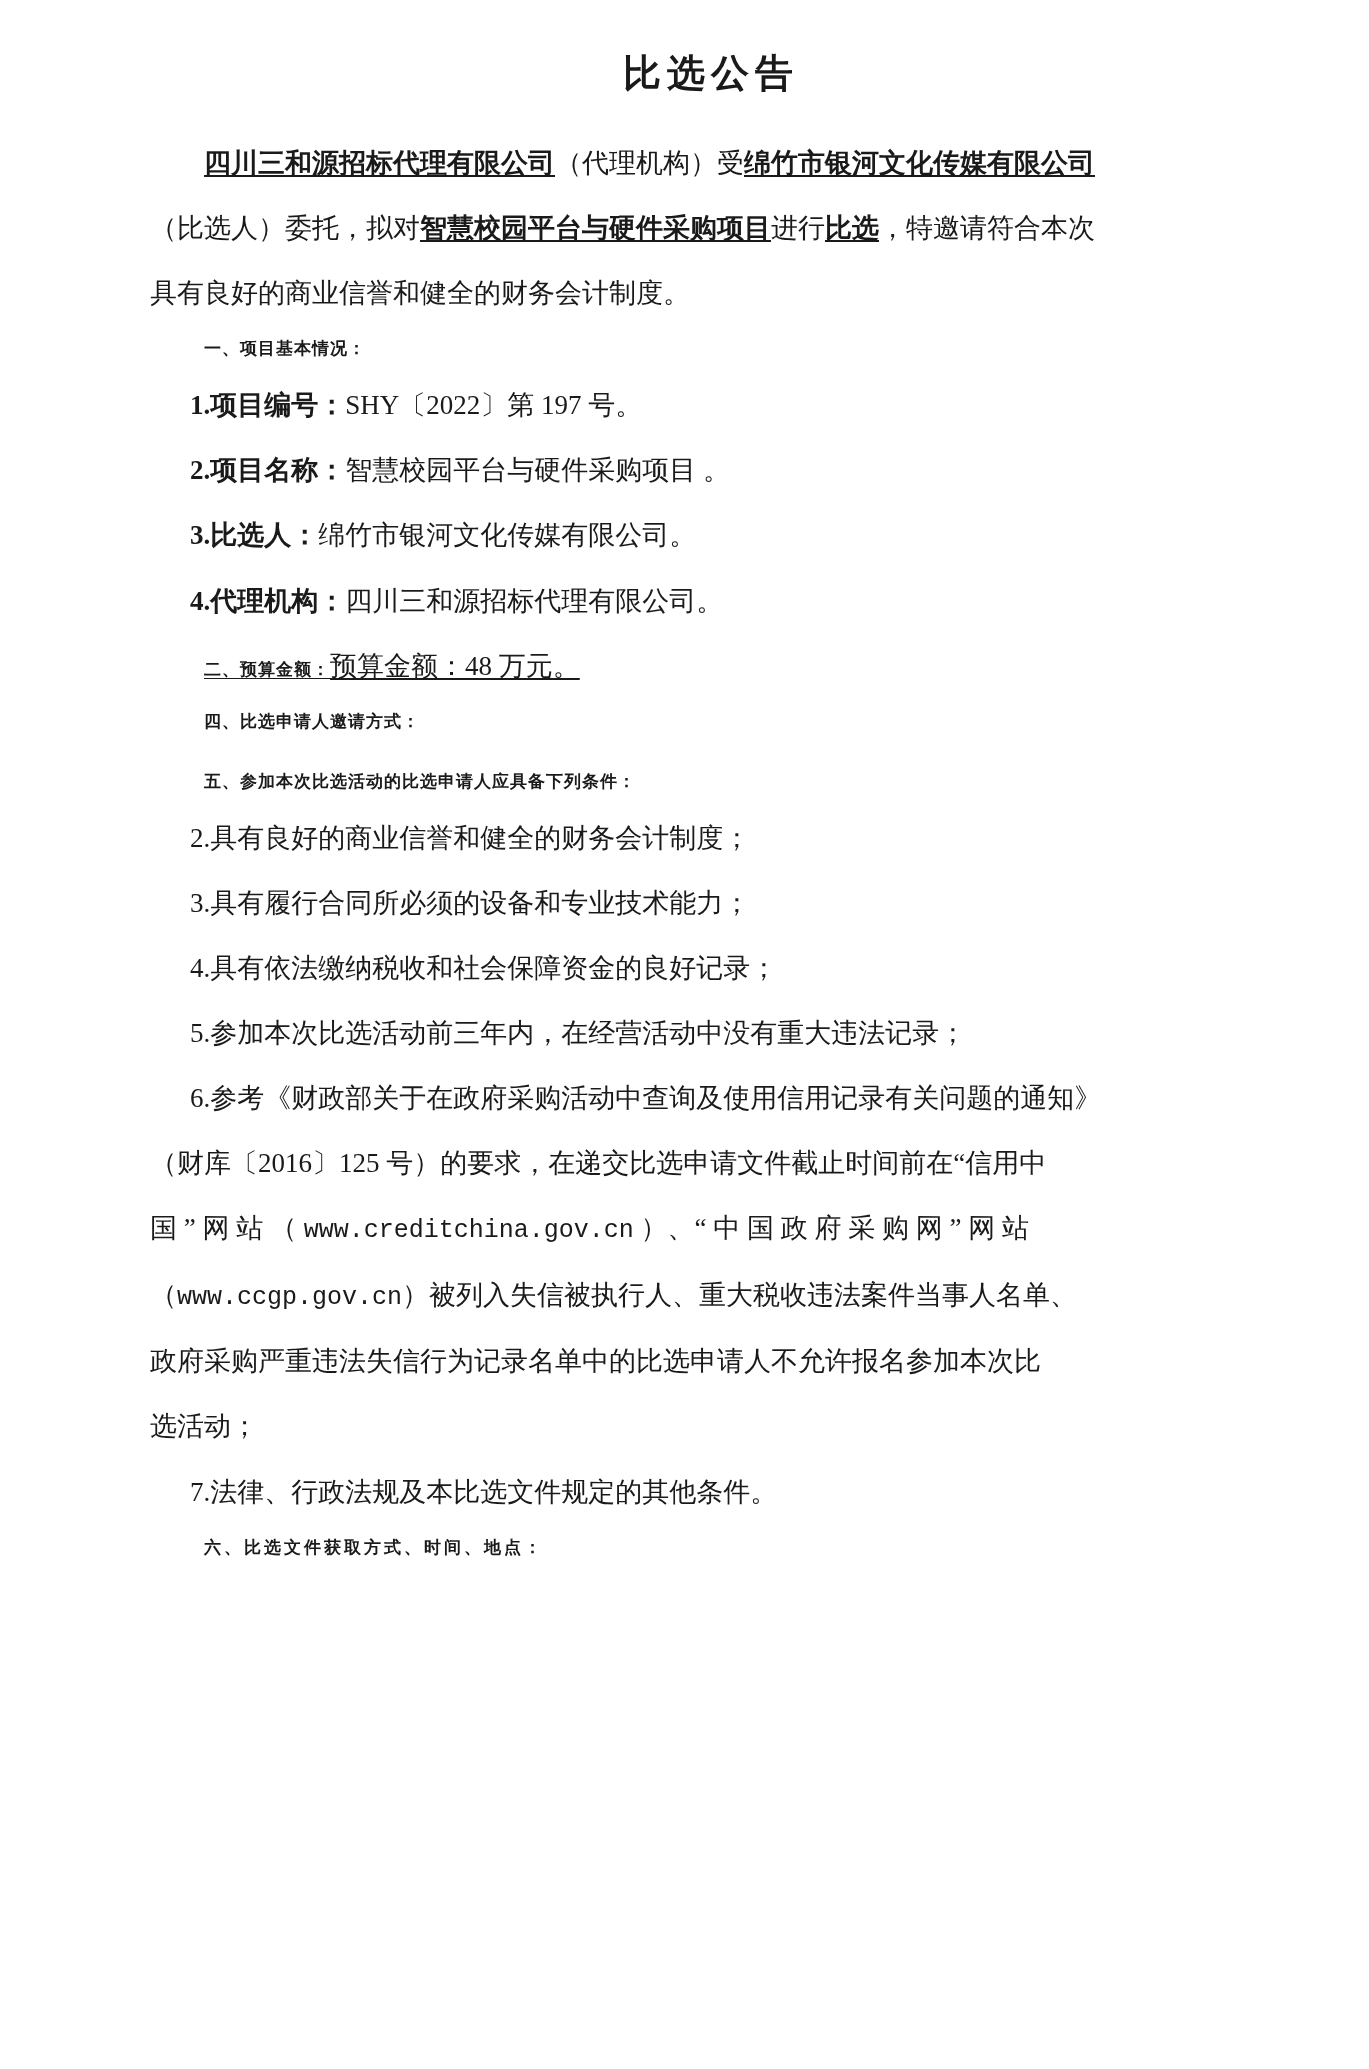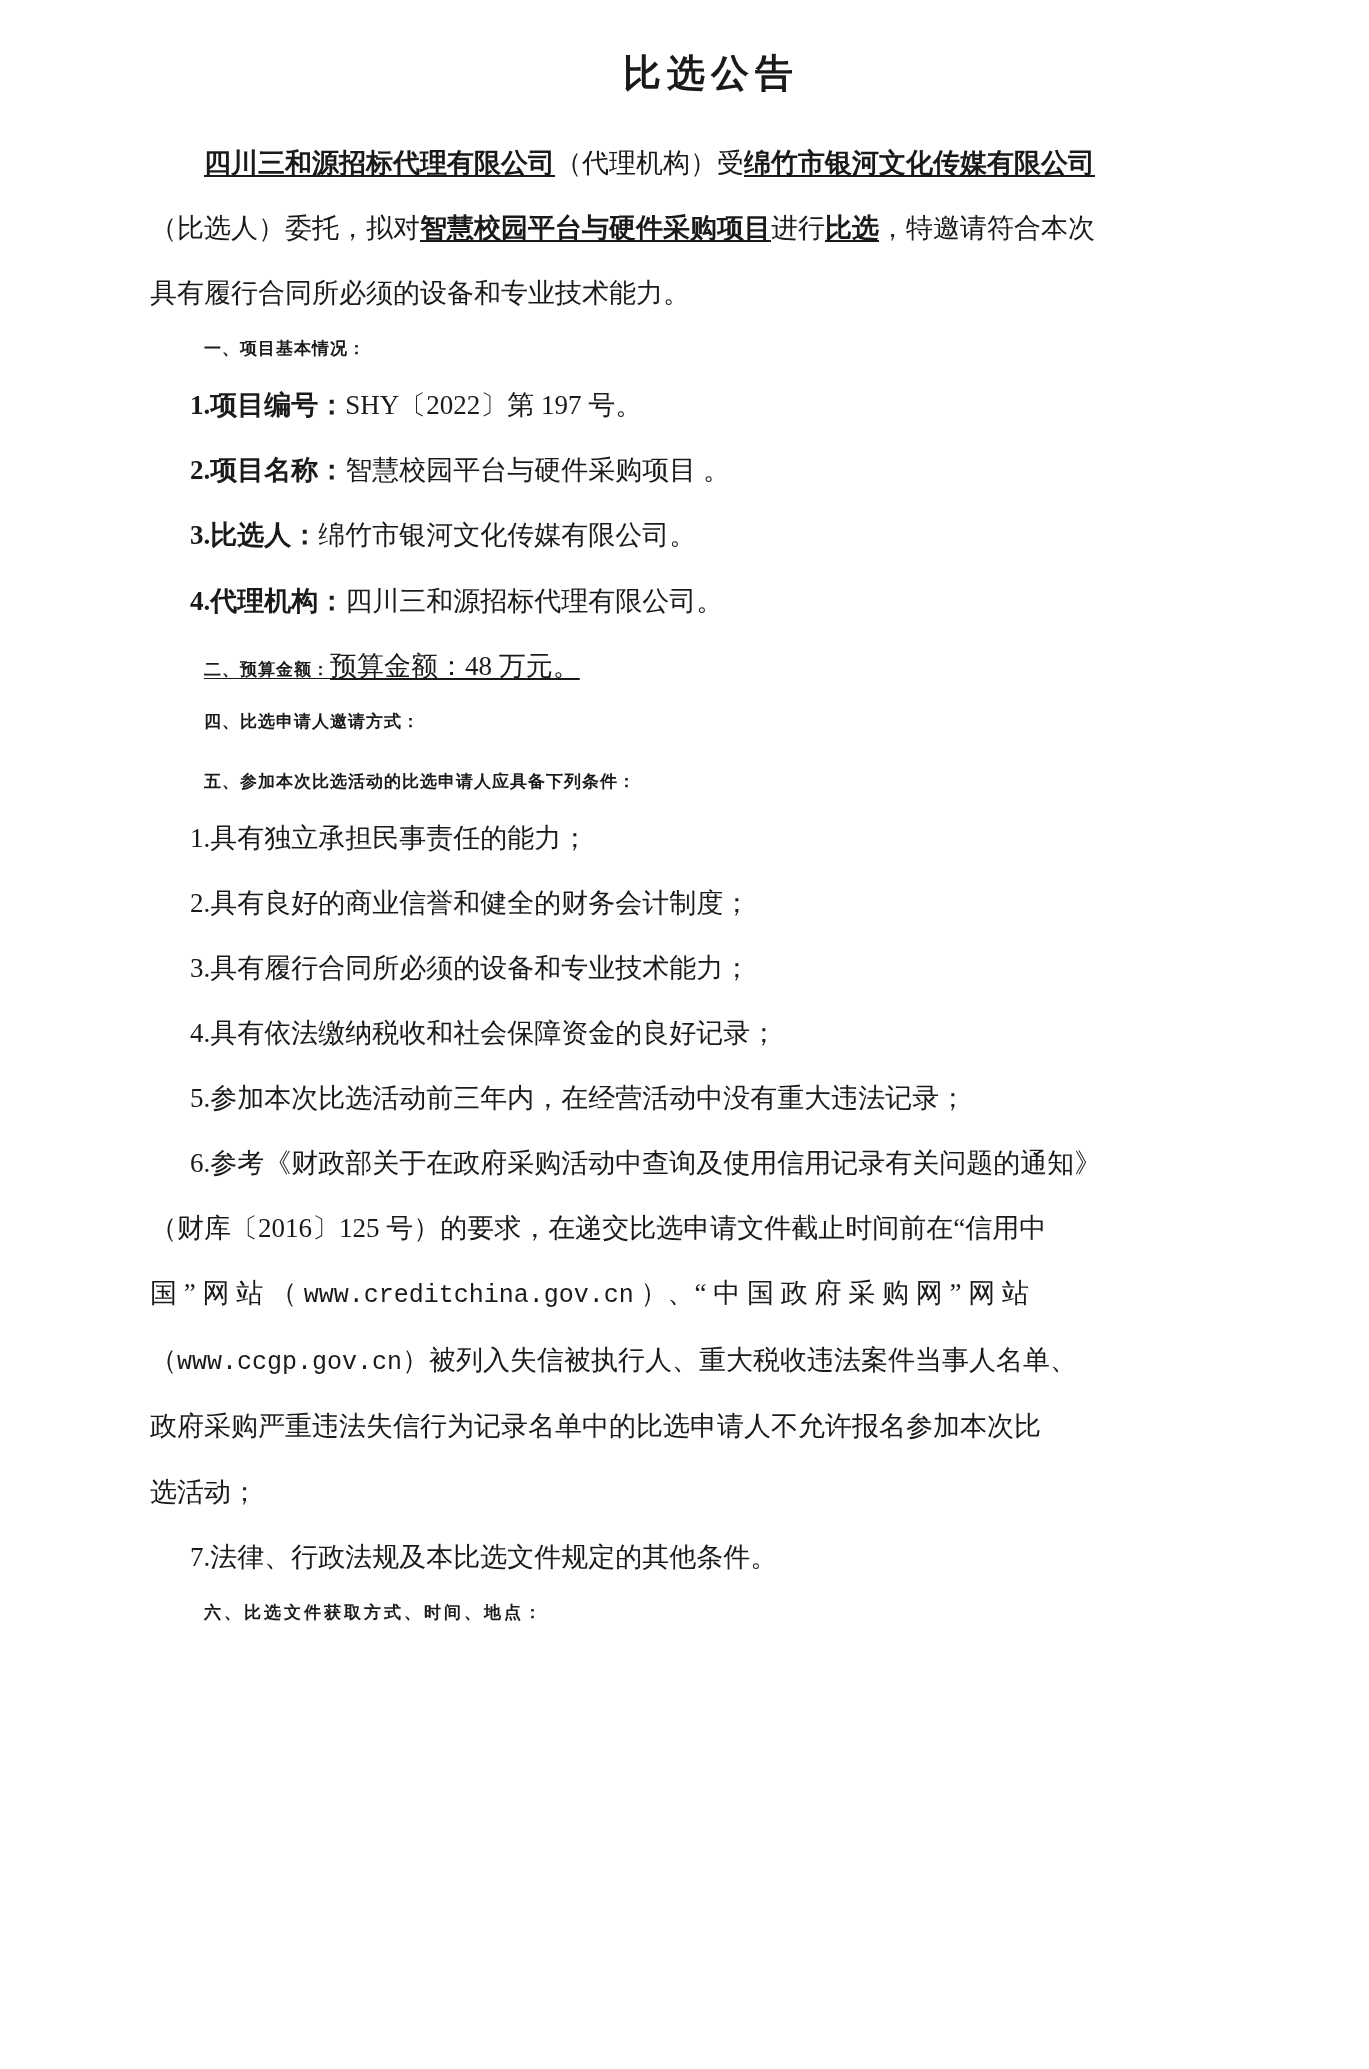--- a/index.html
+++ b/index.html
@@ -80,21 +80,21 @@
 <div class="page">
 
   <div class="doc-title">比选公告</div>
 
   <p class="indent">
     <span class="bold u">四川三和源招标代理有限公司</span><span>（代理机构）</span><span>受</span><span class="bold u">绵竹市银河文化传媒有限公司</span>
   </p>
   <p>
     <span>（比选人）委托，拟对</span><span class="bold u">智慧校园平台与硬件采购项目</span><span>进行</span><span class="bold u">比选</span><span>，特邀请符合本次</span>
   </p>
-  <p>具有履行合同所必须的设备和专业技术能力。</p>
+  <p>具有良好的商业信誉和健全的财务会计制度。</p>
 
   <p class="indent sec-head">一、项目基本情况：</p>
 
   <p class="indent-num">
     <span class="bold">1.项目编号：</span><span>SHY〔2022〕第 197 号。</span>
   </p>
   <p class="indent-num">
     <span class="bold">2.项目名称：</span><span>智慧校园平台与硬件采购项目  。</span>
   </p>
   <p class="indent-num">
@@ -107,21 +107,20 @@
   <p class="indent">
     <span class="sec-head u">二、预算金额：</span><span class="u">预算金额：48 万元。</span>
   </p>
 
 
   <p class="indent sec-head">四、比选申请人邀请方式：</p>
 
 
   <p class="indent sec-head" style="margin-top:30px;">五、参加本次比选活动的比选申请人应具备下列条件：</p>
 
-  <p class="indent-num">1.具有独立承担民事责任的能力；</p>
   <p class="indent-num">2.具有良好的商业信誉和健全的财务会计制度；</p>
   <p class="indent-num">3.具有履行合同所必须的设备和专业技术能力；</p>
   <p class="indent-num">4.具有依法缴纳税收和社会保障资金的良好记录；</p>
   <p class="indent-num">5.参加本次比选活动前三年内，在经营活动中没有重大违法记录；</p>
 
   <p class="indent-num">6.参考《财政部关于在政府采购活动中查询及使用信用记录有关问题的通知》</p>
   <p>（财库〔2016〕125 号）的要求，在递交比选申请文件截止时间前在“信用中</p>
   <p>
     <span>国 ” 网 站 （ </span><span class="mono">www.creditchina.gov.cn</span><span> ）、“ 中 国 政 府 采 购 网 ” 网 站</span>
   </p>

